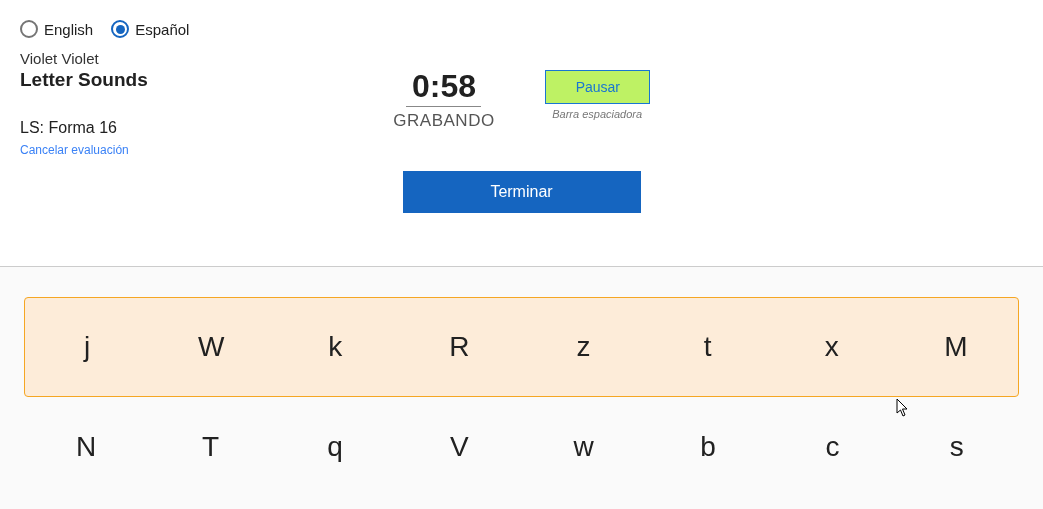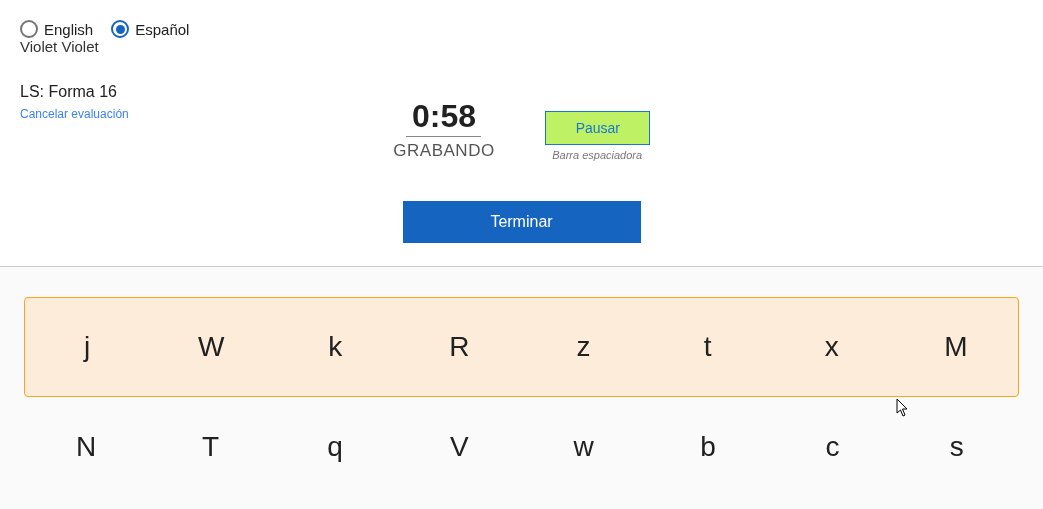--- a/index.html
+++ b/index.html
@@ -13,20 +13,21 @@
   }
   .top-area {
     padding: 20px 20px 30px 20px;
     position: relative;
     height: 266px;
   }
   .lang-row {
     display: flex;
     gap: 18px;
     align-items: center;
+    margin-bottom: 12px;
   }
   .radio-option {
     display: flex;
     align-items: center;
     gap: 6px;
     cursor: pointer;
     font-size: 15px;
   }
   .radio-outer {
     width: 18px;
@@ -74,23 +75,22 @@
     position: absolute;
     left: 50%;
     top: 70px;
     transform: translateX(-50%);
     text-align: center;
     width: 300px;
   }
   .timer-row {
     display: flex;
     justify-content: center;
-    align-items: flex-end;
+    align-items: flex-start;
     gap: 50px;
-    margin-top: 30px;
   }
   .timer-col {
     text-align: center;
   }
   .timer-value {
     font-size: 32px;
     font-weight: bold;
     line-height: 1;
   }
   .timer-divider {
@@ -175,20 +175,21 @@
     </div>
     <div class="radio-option selected" id="lang-opt-1">
       <span class="radio-outer">
           <span class="radio-inner"></span>
         </span>
       <span>Español</span>
     </div>
   </div>
 
   <div class="student-name">Violet Violet</div>
+  <div class="assessment-title">Letter Sounds</div>
   <div class="form-label">LS: Forma 16</div>
   <div class="cancel-link">Cancelar evaluación</div>
 
   <div class="center-block">
     <div class="timer-row">
       <div class="timer-col">
         <div class="timer-value">0:58</div>
         <div class="timer-divider"></div>
         <div class="timer-status">GRABANDO</div>
       </div>

